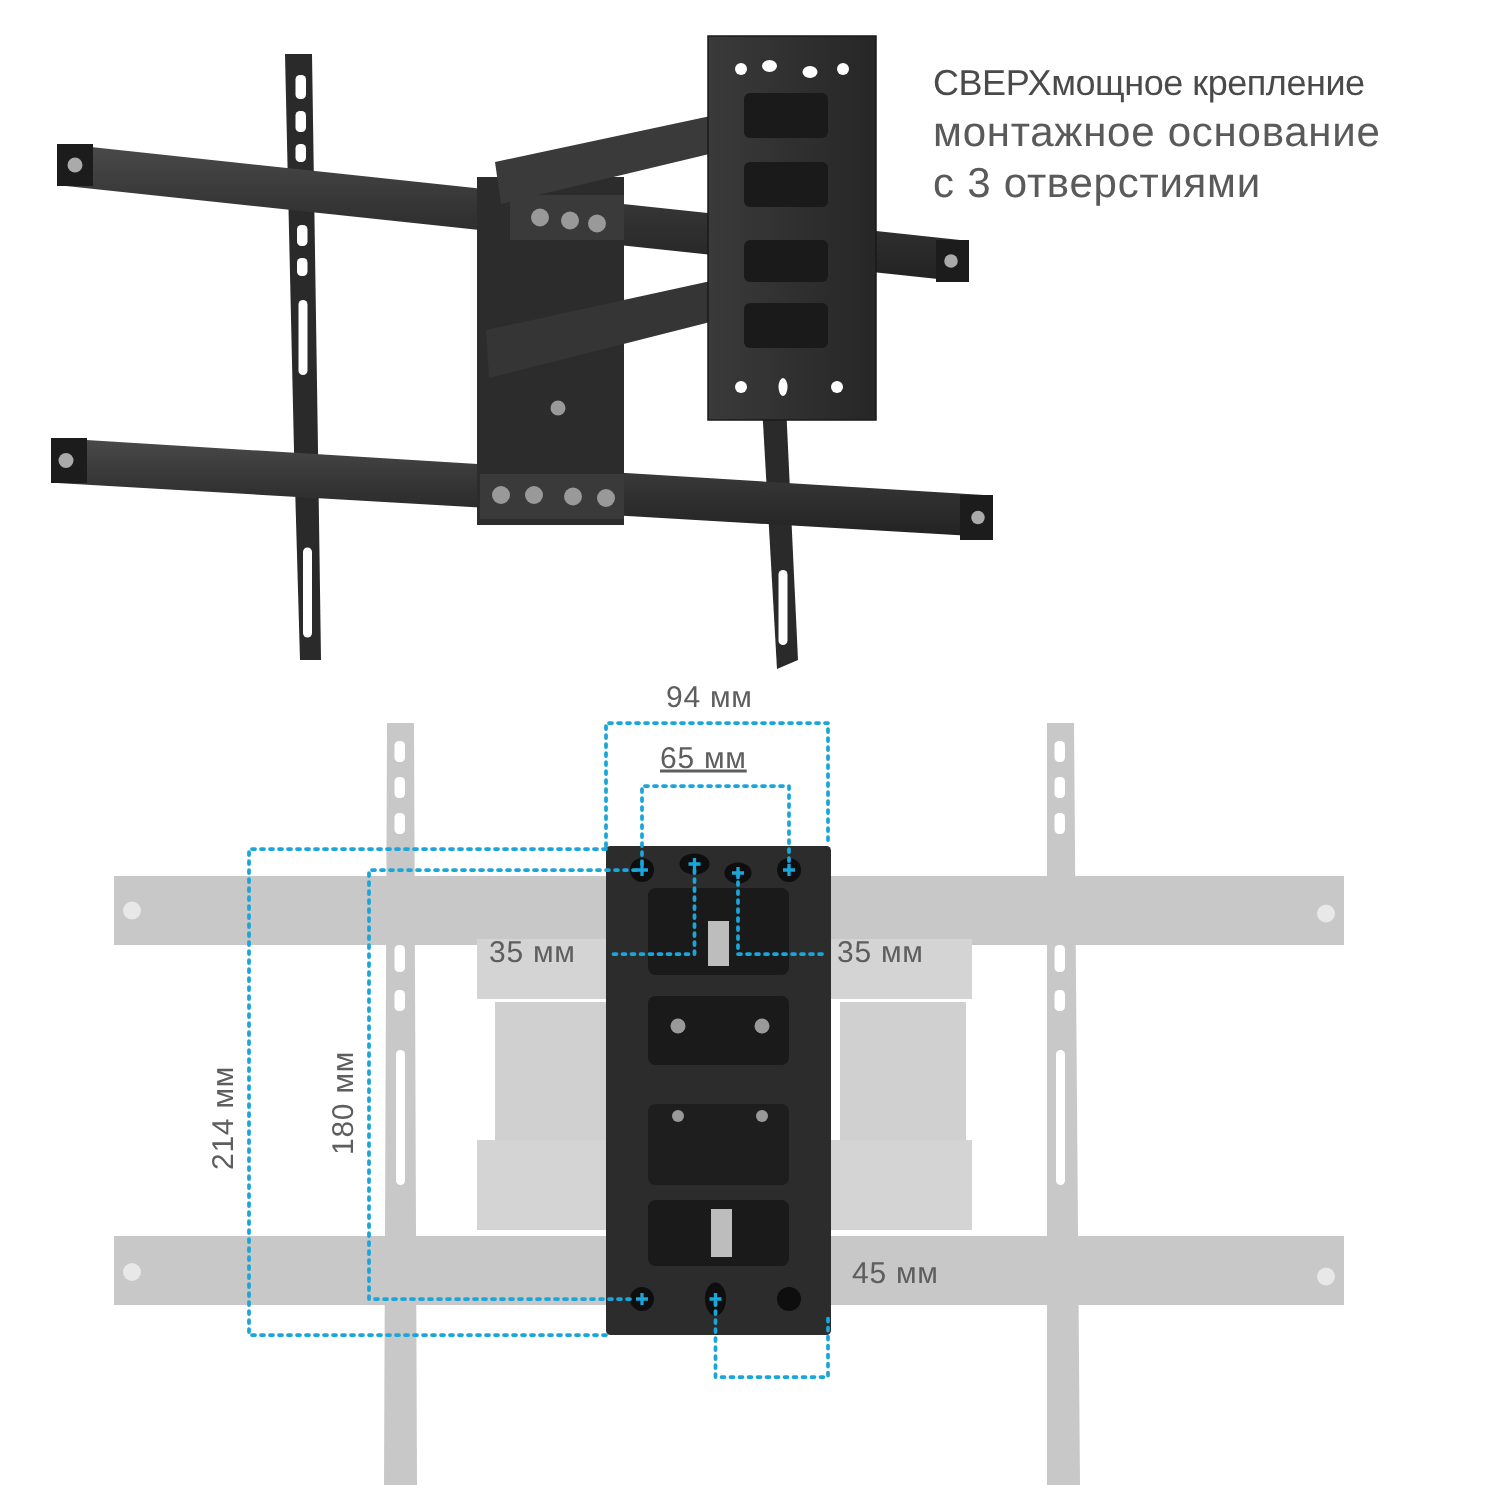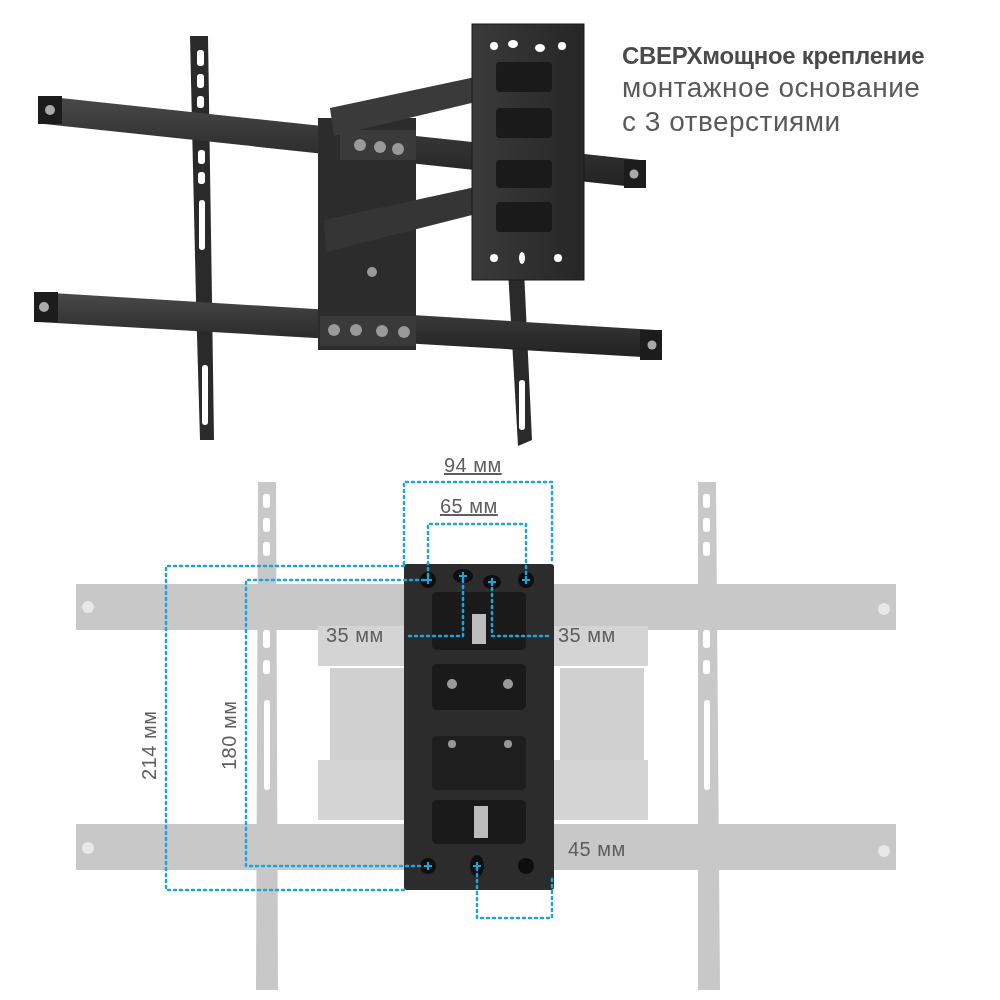--- a/index.html
+++ b/index.html
@@ -1,18 +1,18 @@
 <!DOCTYPE html>
 <html><head>
 <meta charset="utf-8">
 <style>
   html,body{margin:0;padding:0;background:#ffffff;}
   body{width:1000px;height:1000px;position:relative;overflow:hidden;font-family:"Liberation Sans","DejaVu Sans",sans-serif;}
   .headline{position:absolute;left:622px;top:44px;color:#4a4a4a;line-height:1;}
-  .headline .l1{font-size:24px;font-weight:bold;letter-spacing:-0.3px;display:block;}
+  .headline .l1{font-size:24px;font-weight:normal;letter-spacing:-0.3px;display:block;}
   .headline .l2,.headline .l3{font-size:28px;font-weight:normal;color:#5a5a5a;display:block;margin-top:6px;letter-spacing:0.5px;}
   svg{position:absolute;left:0;top:0;}
   .dimlbl{position:absolute;color:#5e5e5e;font-size:20px;letter-spacing:0.5px;white-space:nowrap;}
   .vert{transform:rotate(-90deg);transform-origin:left top;}
 </style>
 </head>
 <body>
 
 <div class="headline">
   <span class="l1">СВЕРХмощное крепление</span>
@@ -172,19 +172,19 @@
     <path d="M492 582 V636 H552"></path>
 
     <path d="M404 566 H166 V890 H404"></path>
 
     <path d="M424 580 H246 V866 H424"></path>
 
     <path d="M477 868 V918 H552 V878"></path>
   </g>
 </svg>
 
-<div class="dimlbl" style="left:444px;top:454px;text-decoration:underline;">94 мм</div>
+<div class="dimlbl" style="left:444px;top:454px;">94 мм</div>
 <div class="dimlbl" style="left:440px;top:495px;text-decoration:underline;">65 мм</div>
 <div class="dimlbl" style="left:326px;top:624px;">35 мм</div>
 <div class="dimlbl" style="left:558px;top:624px;">35 мм</div>
 <div class="dimlbl vert" style="left:138px;top:780px;">214 мм</div>
 <div class="dimlbl vert" style="left:218px;top:770px;">180 мм</div>
 <div class="dimlbl" style="left:568px;top:838px;">45 мм</div>
 
 </body></html>

